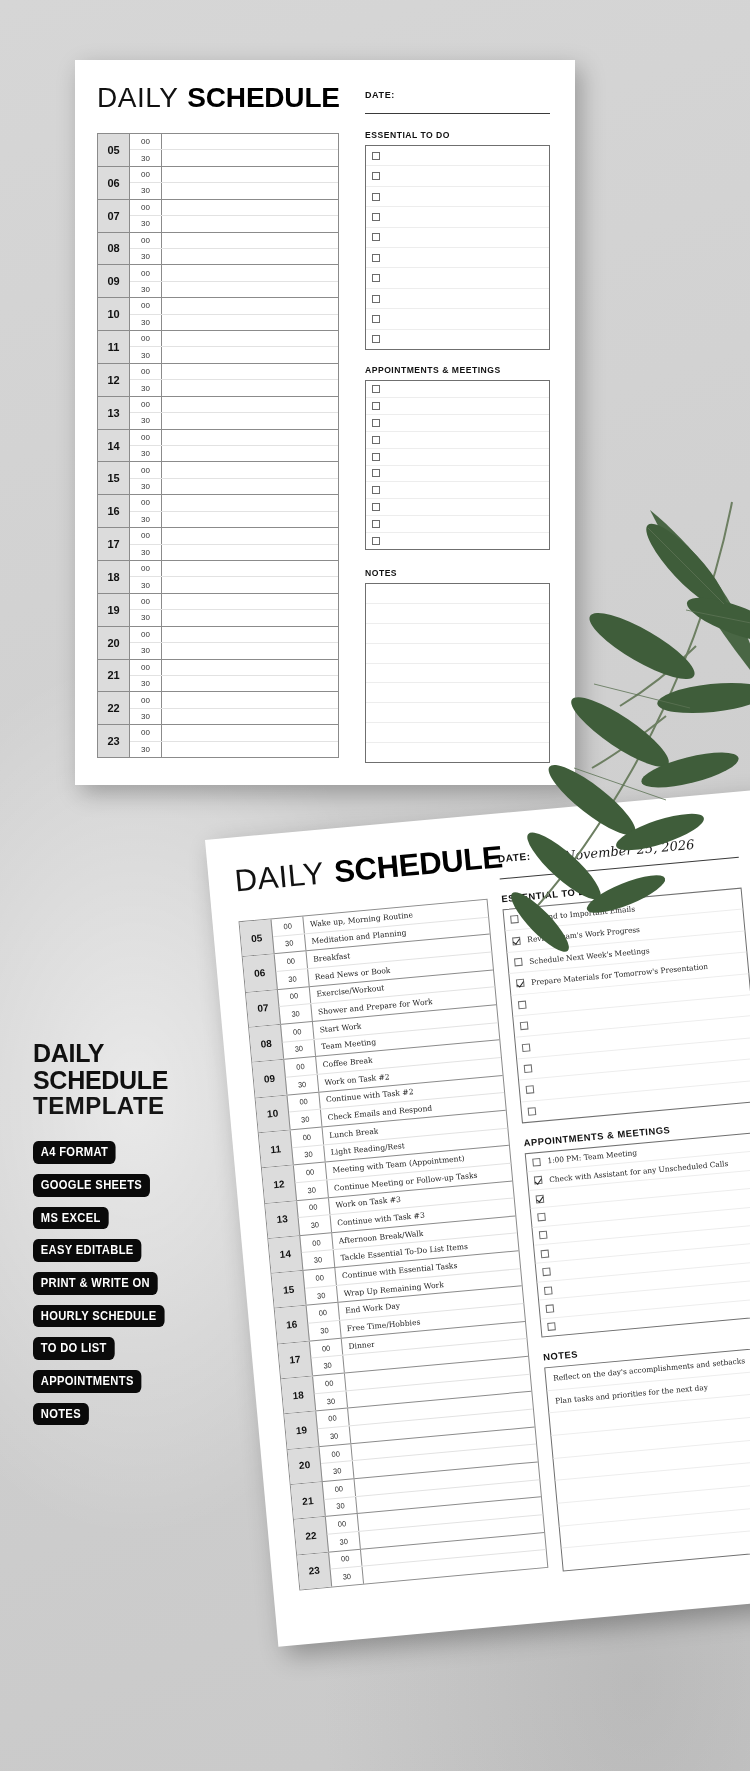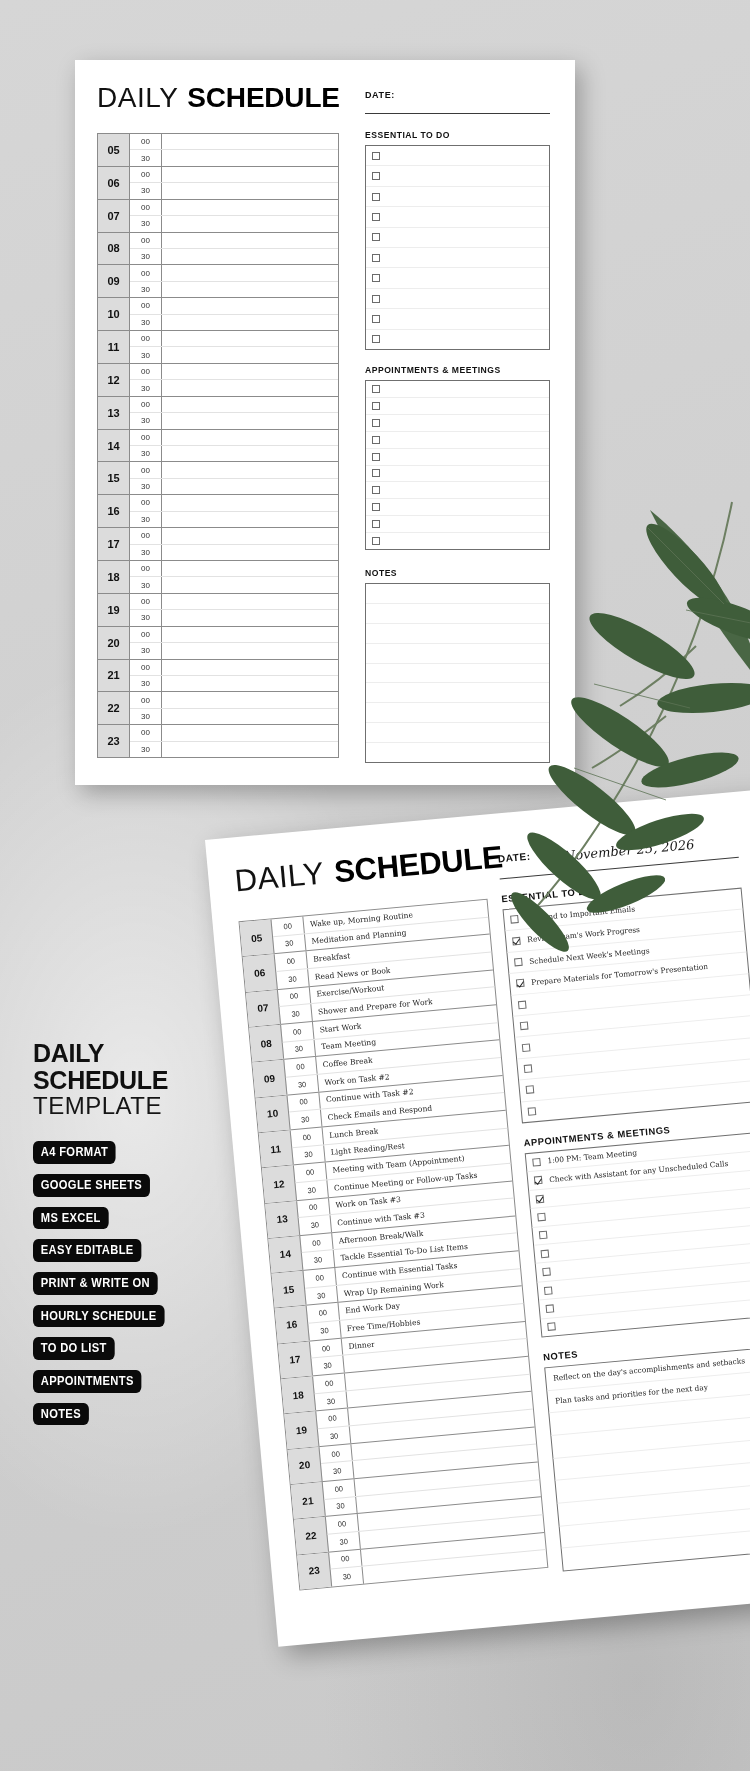--- a/index.html
+++ b/index.html
@@ -87,21 +87,21 @@
     margin-left:7px;font-family:"DejaVu Serif", serif;font-size:7.4px;color:#232323;
     white-space:nowrap;overflow:hidden;
   }
   .note-row{flex:1 1 0;border-bottom:1px solid #ededed;padding-left:7px;display:flex;align-items:center;box-sizing:border-box;}
   .note-row:last-child{border-bottom:none;}
   .note-txt{font-family:"DejaVu Serif", serif;font-size:7.4px;color:#232323;white-space:nowrap;overflow:hidden;}
 
   
   .promo{position:absolute;left:33px;top:1040px;width:190px;}
   .promo h1{margin:0;font-weight:800;font-size:25px;line-height:1.06;letter-spacing:-.3px;color:#101010;}
-  .promo .sub{font-weight:400;font-size:24px;letter-spacing:.5px;color:#151515;line-height:1.1;}
+  .promo .sub{font-weight:700;font-size:24px;letter-spacing:.5px;color:#151515;line-height:1.1;}
   .badges{margin-top:22px;display:flex;flex-direction:column;align-items:flex-start;gap:10px;}
   .badge{
     background:#0a0a0a;color:#fff;border-radius:6px;
     padding:4px 9px 5px;
     font-family:"Liberation Sans Narrow","Liberation Sans",sans-serif;
     font-size:13px;font-weight:700;letter-spacing:.4px;
     transform:scaleX(.86);transform-origin:left center;
     white-space:nowrap;line-height:1.05;
   }
 

